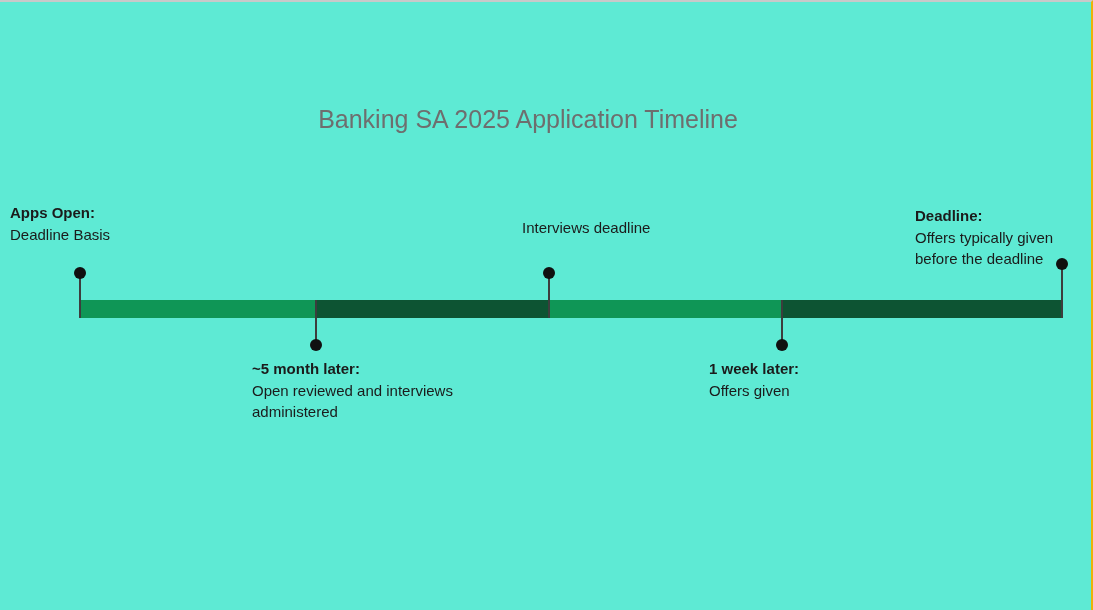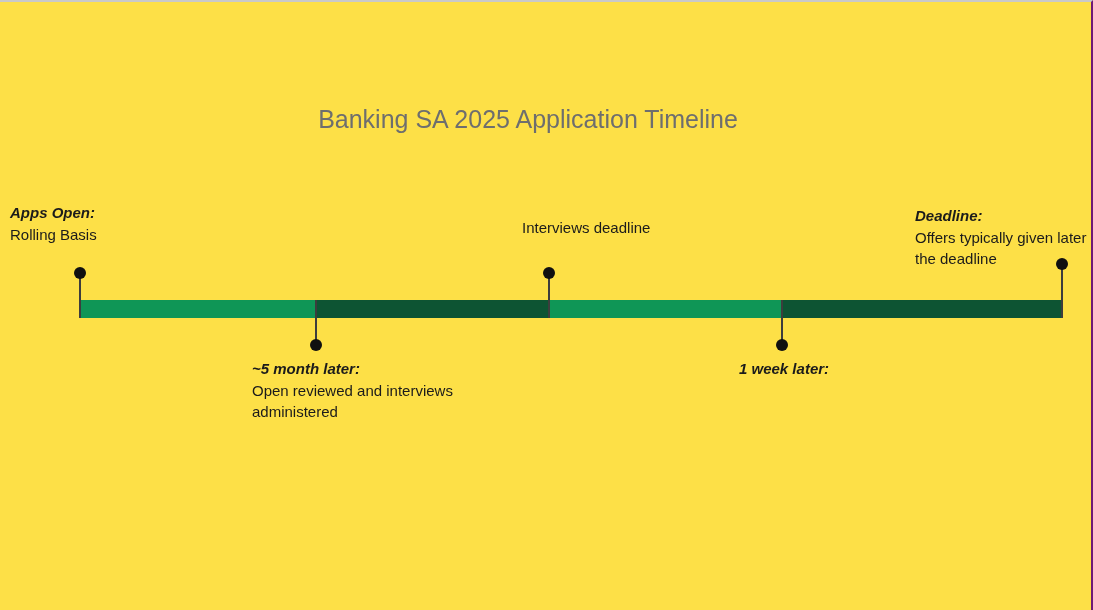--- a/index.html
+++ b/index.html
@@ -8,45 +8,45 @@
     height: 610px;
     background: #ffffff;
     font-family: "Liberation Sans", "DejaVu Sans", sans-serif;
     overflow: hidden;
   }
   .canvas {
     position: relative;
     width: 1091px;
     height: 608px;
     border-top: 2px solid #c9c9c9;
-    border-right: 2px solid #701a75;
-    background: #fde047;
+    border-right: 2px solid #eab308;
+    background: #5eead4;
   }
   .chart-title {
     position: absolute;
     left: 528px;
     top: 103px;
     transform: translateX(-50%);
     margin: 0;
     font-size: 25px;
     font-weight: 400;
     color: #6e6e6e;
     white-space: nowrap;
   }
   .mtext {
     position: absolute;
     font-size: 15px;
     line-height: 21.5px;
     color: #1b1b1b;
   }
-  .mlabel { font-weight: 700; font-style: italic; }
+  .mlabel { font-weight: 700; }
   #mt-apps-open   { left: 10px;  top: 200px; width: 210px; }
   #mt-month-later { left: 252px; top: 356px; width: 250px; }
   #mt-interviews  { left: 522px; top: 215px; width: 270px; }
-  #mt-week-later  { left: 739px; top: 356px; width: 200px; }
+  #mt-week-later  { left: 709px; top: 356px; width: 200px; }
   #mt-deadline    { left: 915px; top: 203px; width: 172px; }
 
   .bar {
     position: absolute;
     left: 80px;
     top: 298px;
     width: 983px;
     height: 18px;
     display: flex;
   }
@@ -82,39 +82,40 @@
 </style>
 </head>
 <body>
 
 <div class="canvas">
 
   <h1 class="chart-title">Banking SA 2025 Application Timeline</h1>
 
   <div class="mtext" id="mt-apps-open">
     <div class="mlabel">Apps Open:</div>
-    <div class="mdesc">Rolling Basis</div>
+    <div class="mdesc">Deadline Basis</div>
   </div>
 
   <div class="mtext" id="mt-month-later">
     <div class="mlabel">~5 month later:</div>
     <div class="mdesc">Open reviewed and interviews administered</div>
   </div>
 
   <div class="mtext" id="mt-interviews">
     <div class="mdesc">Interviews deadline</div>
   </div>
 
   <div class="mtext" id="mt-week-later">
     <div class="mlabel">1 week later:</div>
+    <div class="mdesc">Offers given</div>
   </div>
 
   <div class="mtext" id="mt-deadline">
     <div class="mlabel">Deadline:</div>
-    <div class="mdesc">Offers typically given later the deadline</div>
+    <div class="mdesc">Offers typically given before the deadline</div>
   </div>
 
   <div class="bar">
     <div class="seg" id="seg-1" style="background: rgb(15, 150, 86);"></div>
     <div class="seg" id="seg-2" style="background: rgb(13, 84, 51);"></div>
     <div class="seg" id="seg-3" style="background: rgb(15, 150, 86);"></div>
     <div class="seg" id="seg-4" style="background: rgb(13, 84, 51);"></div>
   </div>
 
   <div class="stem" id="stem-1"></div>

